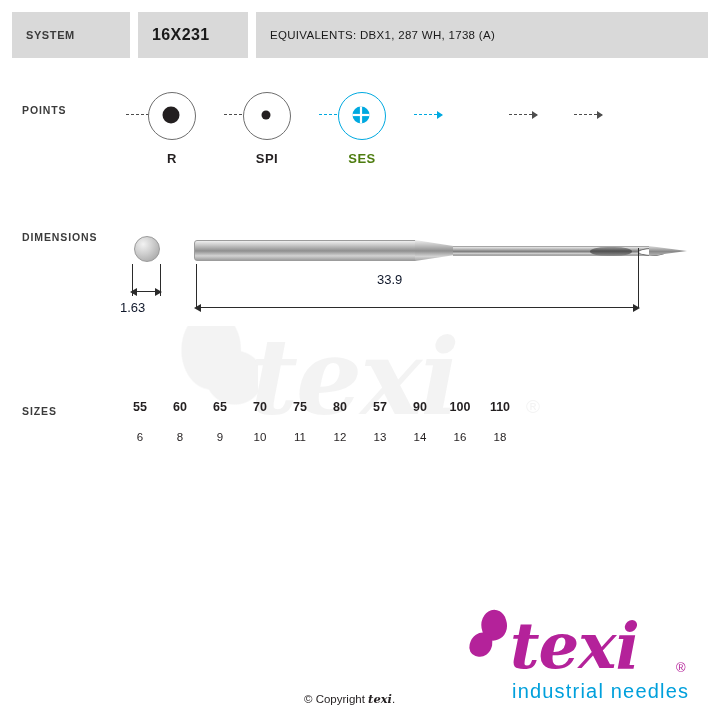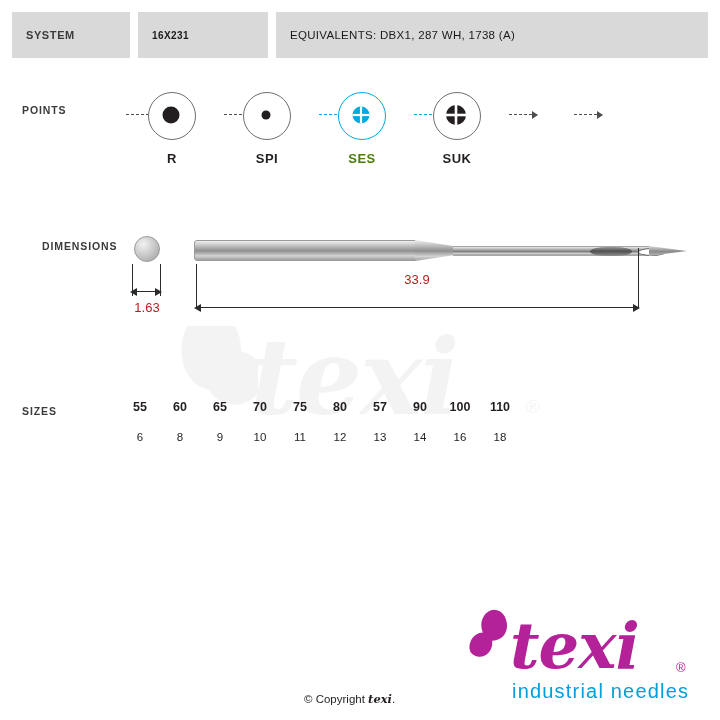--- a/index.html
+++ b/index.html
@@ -39,24 +39,24 @@
   }
   .hdr-label {
     width: 118px;
     padding-left: 14px;
     font-size: 11px;
     font-weight: bold;
     letter-spacing: 0.6px;
     color: #3b3b3b;
   }
   .hdr-system {
-    width: 130px;
+    width: 110px;
     margin-left: 8px;
     padding-left: 14px;
-    font-size: 10px;
+    font-size: 16px;
     font-weight: bold;
     letter-spacing: 0.4px;
     color: #1a1a1a;
   }
   .hdr-equiv {
     flex: 1;
     margin-left: 8px;
     padding-left: 14px;
     font-size: 11.5px;
     letter-spacing: 0.3px;
@@ -65,21 +65,21 @@
 
   
   .section-label {
     position: absolute;
     font-size: 10.5px;
     font-weight: bold;
     letter-spacing: 0.9px;
     color: #3b3b3b;
   }
   #points-label { left: 22px; top: 104px; }
-  #dimensions-label { left: 22px; top: 240px; margin-left: 20px; }
+  #dimensions-label { left: 22px; top: 231px; }
   #sizes-label { left: 22px; top: 405px; }
 
   
   .points-row {
     position: absolute;
     left: 122px;
     top: 92px;
     width: 480px;
     height: 92px;
   }
@@ -225,22 +225,22 @@
   .measure .cap-l { left: 0; border-right: 7px solid #2b2b2b; }
   .measure .cap-r { right: 0; border-left: 7px solid #2b2b2b; }
   .tick {
     position: absolute;
     width: 0;
     border-left: 1px solid #2b2b2b;
   }
   .measure-text {
     position: absolute;
     font-size: 13px;
-    color: #b91c1c;
-    text-align: center;
+    color: #0f172a;
+    text-align: left;
   }
 
   
   .sizes {
     position: absolute;
     left: 120px;
     top: 400px;
     width: 420px;
   }
   .size-row {
@@ -423,30 +423,20 @@
       <div class="point-circle">
         <svg width="44" height="44" viewBox="0 0 44 44" style="position:absolute;left:0;top:0;">
           <circle cx="22" cy="22" r="8.5" fill="#00a9e0"></circle>
           <path d="M22 13.5 L22 30.5" stroke="#ffffff" stroke-width="2.2"></path>
           <path d="M13.5 22 L30.5 22" stroke="#ffffff" stroke-width="2.2"></path>
         </svg>
       </div>
       <div class="point-name">SES</div>
     </div>
 
-    <div class="point-item" style="left:298px;">
-      <div class="point-circle">
-        <svg width="44" height="44" viewBox="0 0 44 44" style="position:absolute;left:0;top:0;">
-          <circle cx="22" cy="22" r="10" fill="#231f20"></circle>
-          <path d="M22 12 L22 32" stroke="#ffffff" stroke-width="2.6"></path>
-          <path d="M12 22 L32 22" stroke="#ffffff" stroke-width="2.6"></path>
-        </svg>
-      </div>
-      <div class="point-name">SUK</div>
-    </div>
 
   </div>
 
   <div class="dims">
     <div class="ball"></div>
 
     <div class="needle-wrap">
       <div class="shank"></div>
       <div class="cone"></div>
       <div class="blade"></div>

